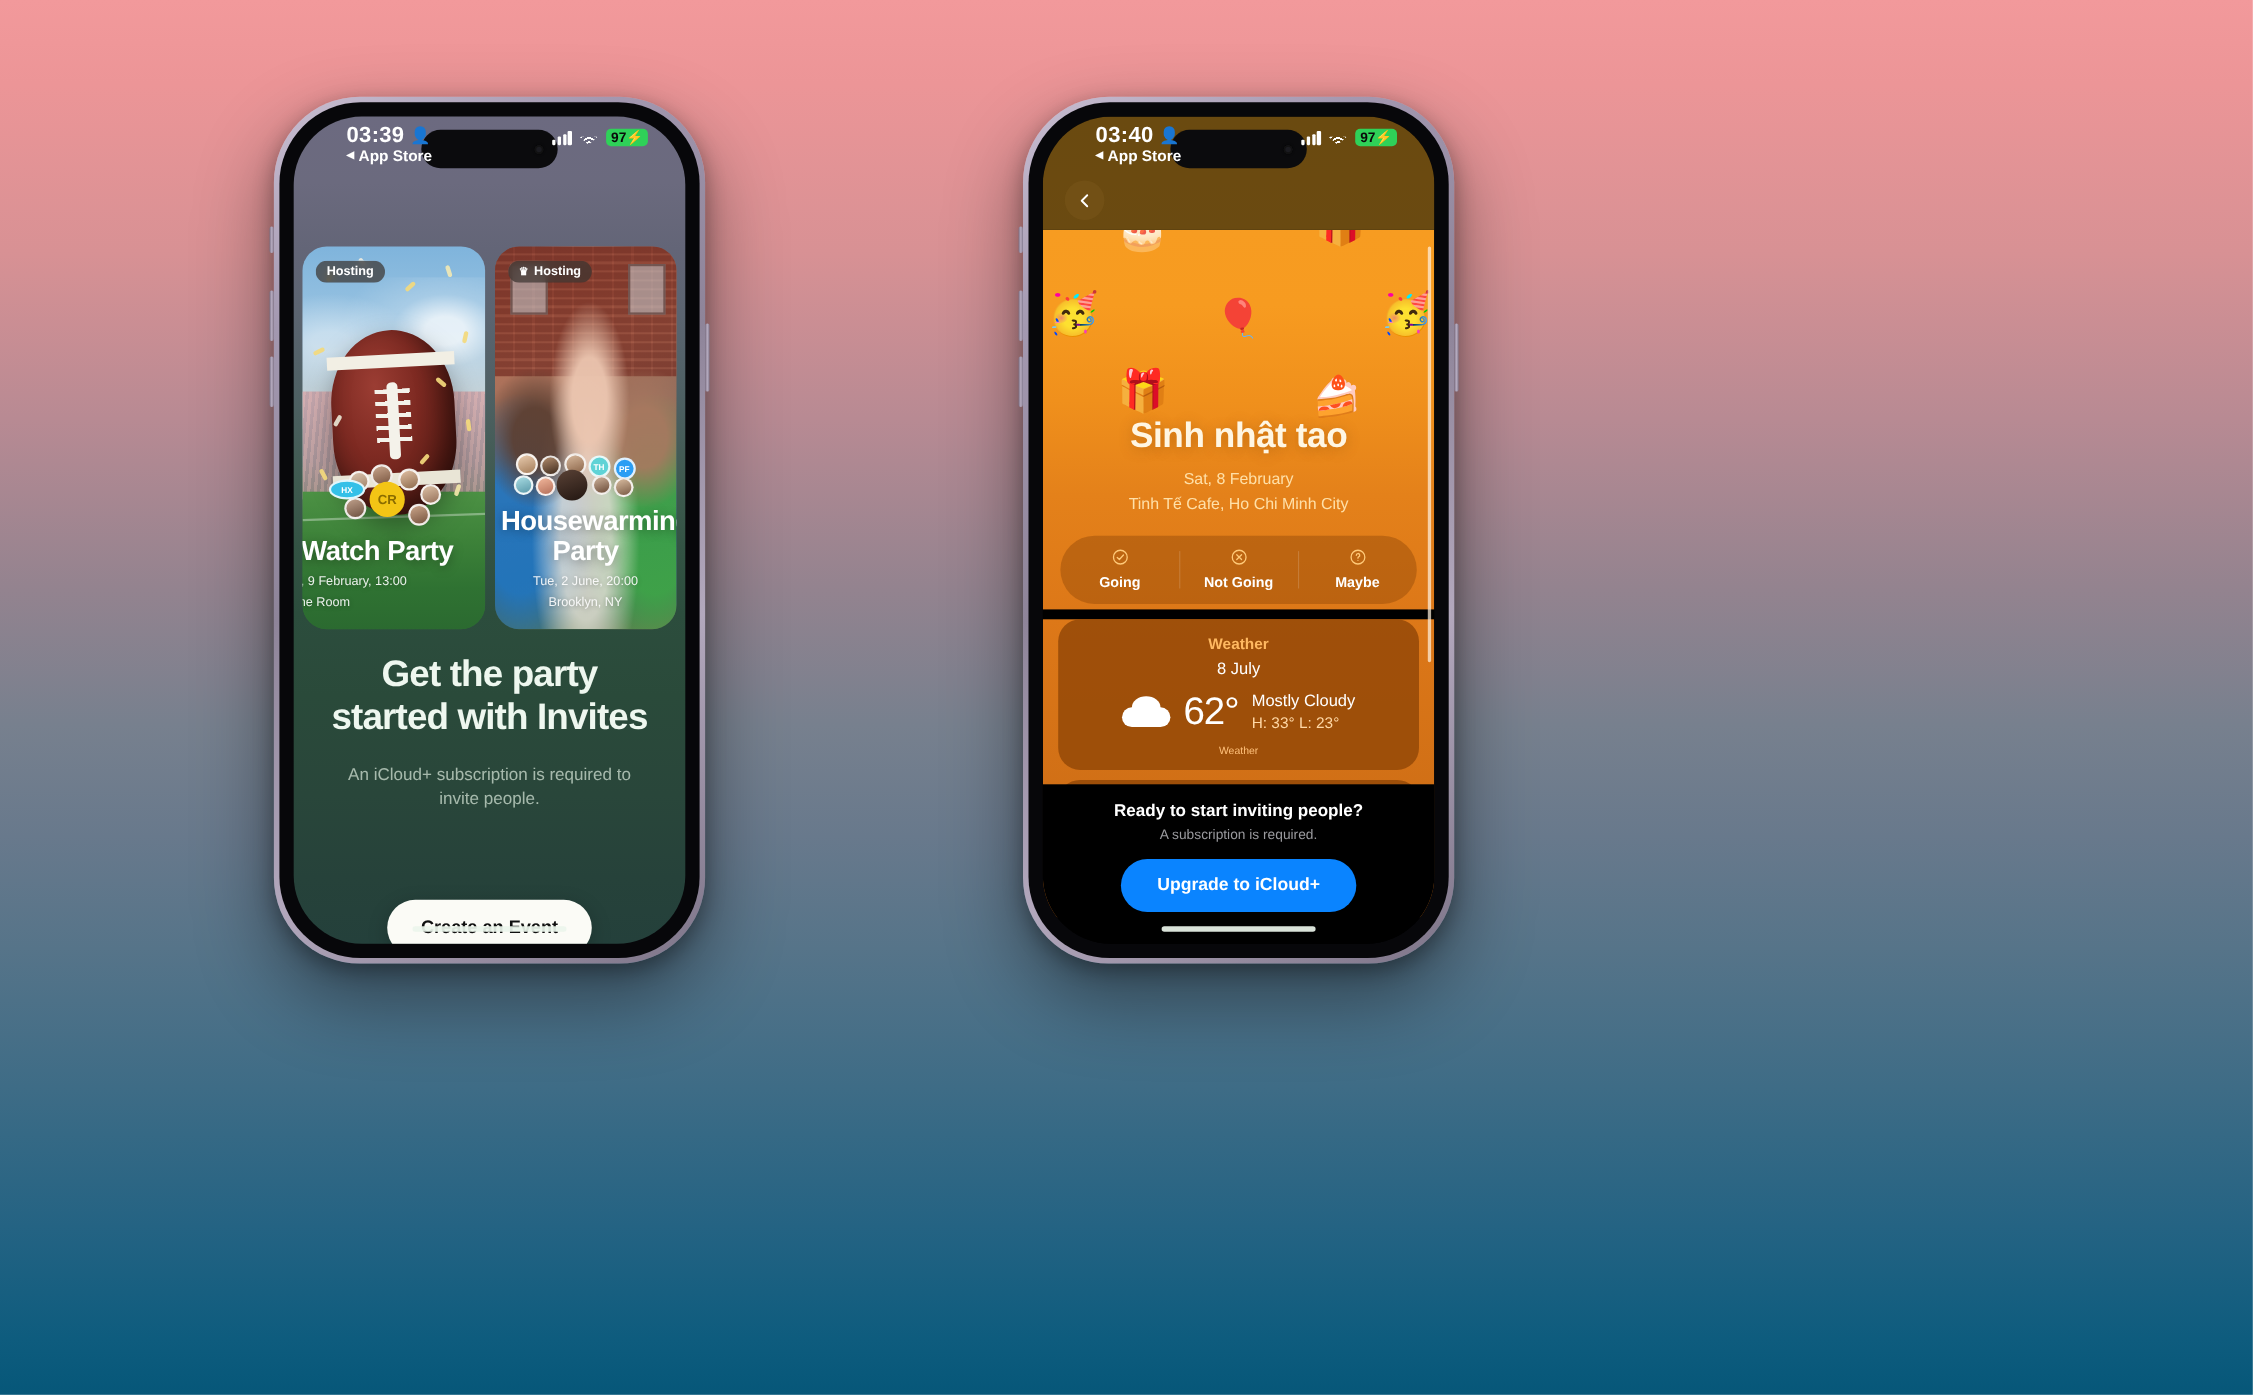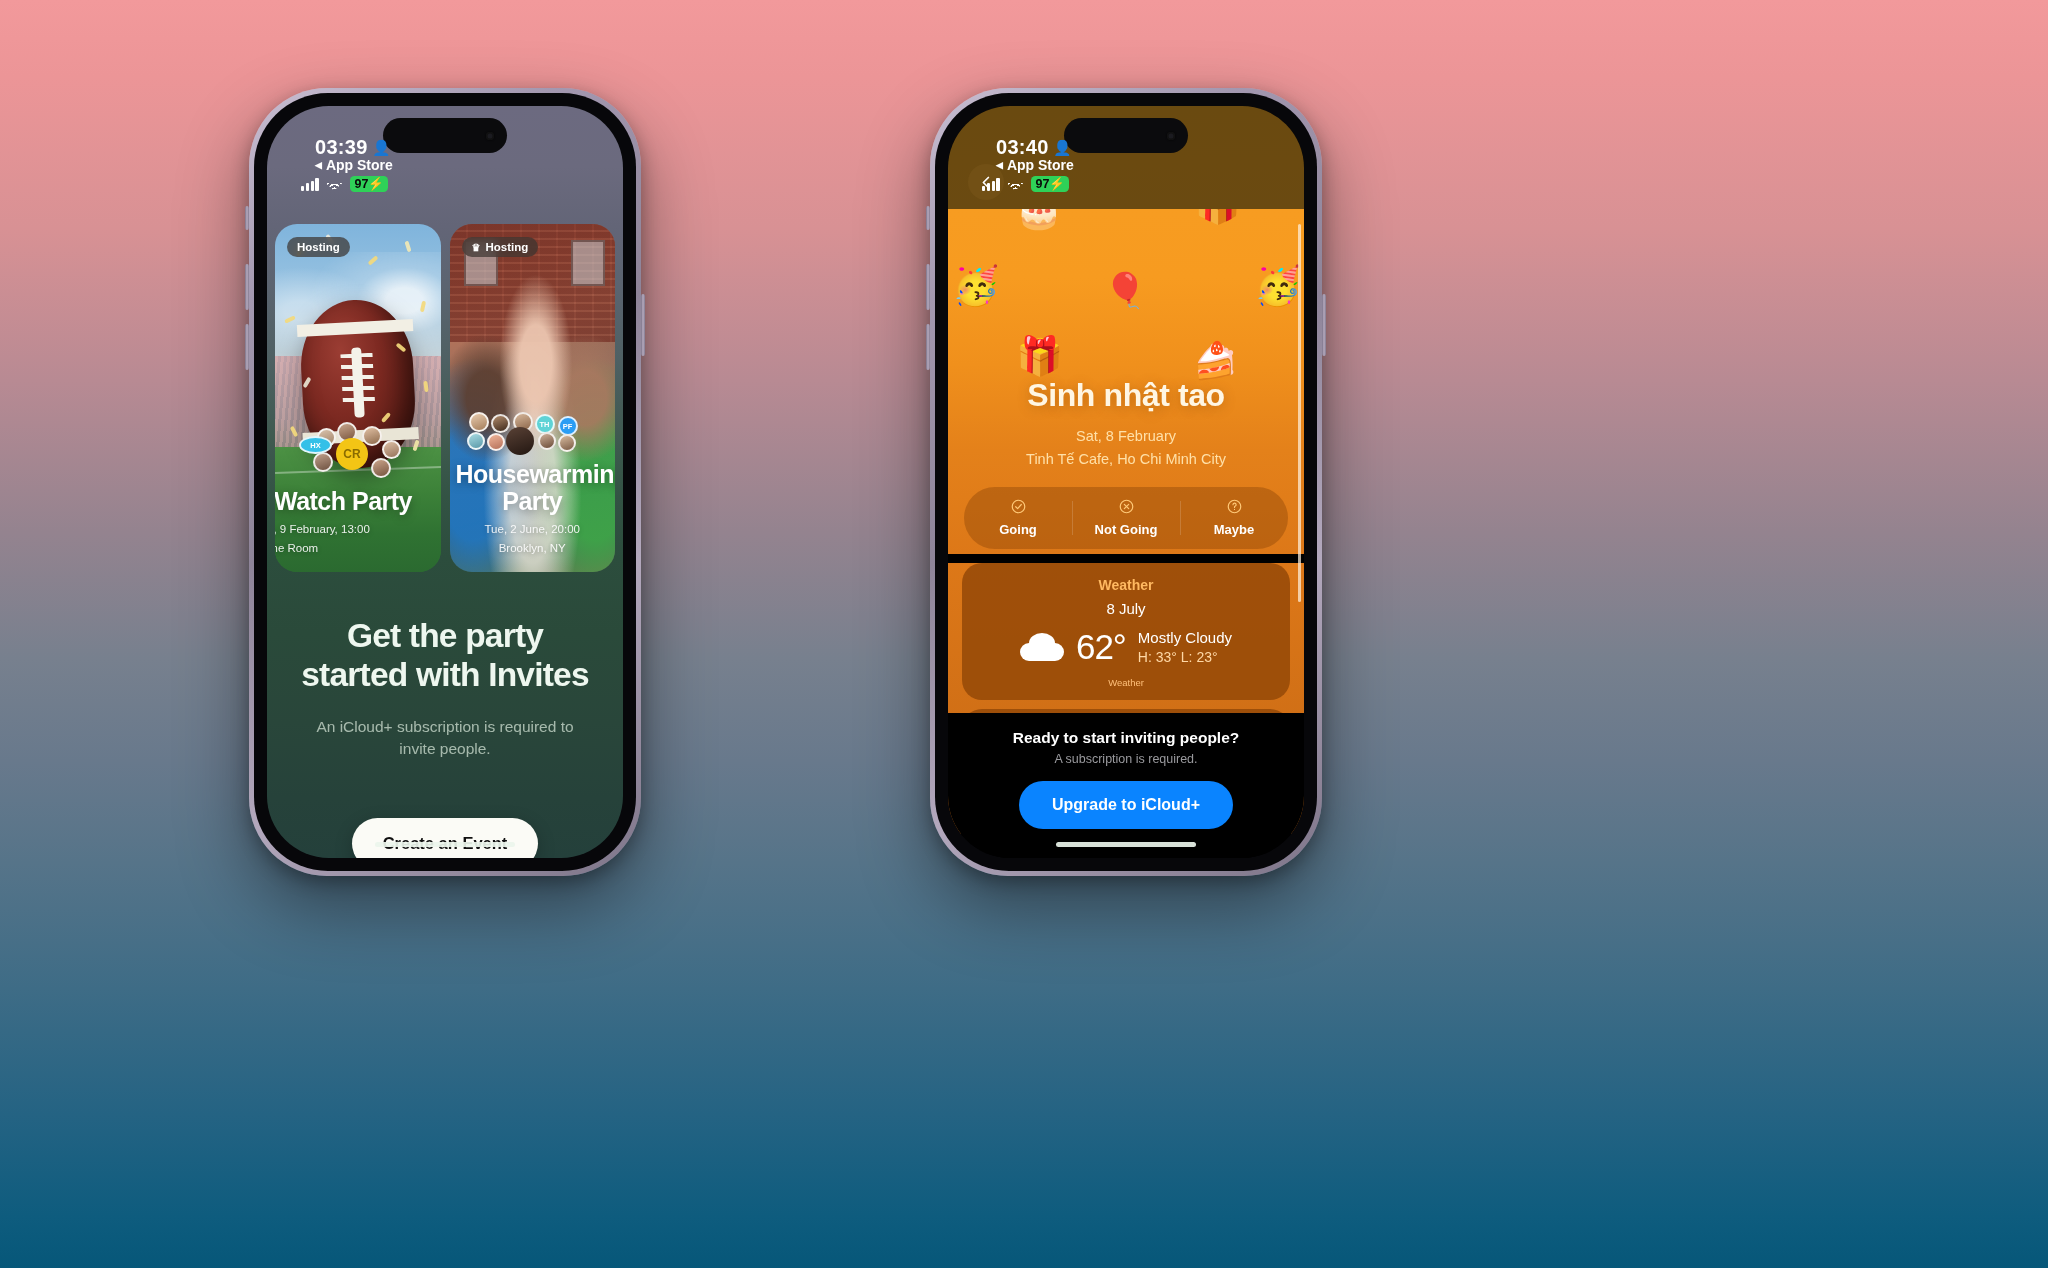--- a/index.html
+++ b/index.html
@@ -29,21 +29,21 @@
     box-shadow: 0 30px 70px rgba(0,0,0,.42), 0 6px 18px rgba(0,0,0,.3);
   }
   .phone .bezel{ width:100%; height:100%; border-radius:74px; background:#07070a; padding:13px; position:relative; }
   .screen{ width:100%; height:100%; border-radius:62px; overflow:hidden; position:relative; }
 
   
   .btn-side{ position:absolute; background:linear-gradient(90deg,#7b7287,#b6abbf,#837a8f); border-radius:2px; }
 
   
   .statusbar{ position:absolute; top:0; left:0; right:0; height:64px; z-index:30;
-     display:flex; align-items:flex-start; justify-content:space-between; padding:31px 34px 0 34px;flex-direction:column; }
+     display:flex; align-items:flex-start; justify-content:space-between; padding:7px 34px 0 34px; }
   .sb-left{ display:flex; flex-direction:column; align-items:flex-start; padding-left:14px; line-height:1; }
   .sb-time{ display:flex; align-items:center; gap:5px; font-size:20px; font-weight:700; color:#fff; letter-spacing:.3px;}
   .sb-time .person{ font-size:15px; }
   .sb-back{ display:flex; align-items:center; gap:4px; font-size:14px; font-weight:600; color:#fff; margin-top:1px; }
   .sb-back .tri{ font-size:9px; }
   .sb-right{ display:flex; align-items:center; gap:7px; padding-top:4px; }
   .bars{ display:flex; align-items:flex-end; gap:1.6px; height:13px; }
   .bars i{ display:block; width:3.2px; background:#fff; border-radius:1px; }
   .bars i:nth-child(1){height:5px}.bars i:nth-child(2){height:7.5px}
   .bars i:nth-child(3){height:10px}.bars i:nth-child(4){height:13px}
@@ -115,21 +115,21 @@
   .av{ position:absolute; border-radius:50%; border:2px solid rgba(255,255,255,.85); overflow:hidden;
       display:flex; align-items:center; justify-content:center; font-size:9px; font-weight:700; color:#fff; }
   .card-text{ position:absolute; left:0; right:0; bottom:16px; z-index:8; text-align:center; padding:0 6px; }
   .card-title{ font-size:25px; font-weight:800; color:#fff; letter-spacing:-.5px; line-height:1.06;
       text-shadow:0 2px 10px rgba(0,0,0,.35); }
   .card-sub{ font-size:11.5px; color:rgba(255,255,255,.9); margin-top:7px; line-height:1.42; font-weight:400;
       text-shadow:0 1px 5px rgba(0,0,0,.3); }
   .card-football .card-text{ left:-22px; right:auto; width:186px; text-align:left; padding-left:0; }
   .card-football .card-title{ text-align:center;margin-top:33px; }
 
-  .promo{ position:absolute; top:510px; left:0; right:0; text-align:center; padding:0 30px; }
+  .promo{ position:absolute; top:488px; left:0; right:0; text-align:center; padding:0 30px; }
   .promo h1{ font-size:33.5px; font-weight:800; color:#eef7ef; line-height:1.17; letter-spacing:-.8px; }
   .promo p{ font-size:15.5px; color:rgba(215,230,216,.72); margin-top:22px; line-height:1.42; font-weight:400; }
   .cta-white{ position:absolute; left:50%; transform:translateX(-50%); top:712px;
      background:#fbfbf6; color:#101010; font-size:16.5px; font-weight:700;
      padding:16px 0; width:186px; text-align:center; border-radius:30px; border:none; cursor:pointer;
      box-shadow:0 5px 18px rgba(0,0,0,.22); }
   .home-ind{ position:absolute; bottom:11px; left:50%; transform:translateX(-50%);
      width:140px; height:5px; border-radius:3px; background:rgba(235,245,235,.92); z-index:40; }
 
   

